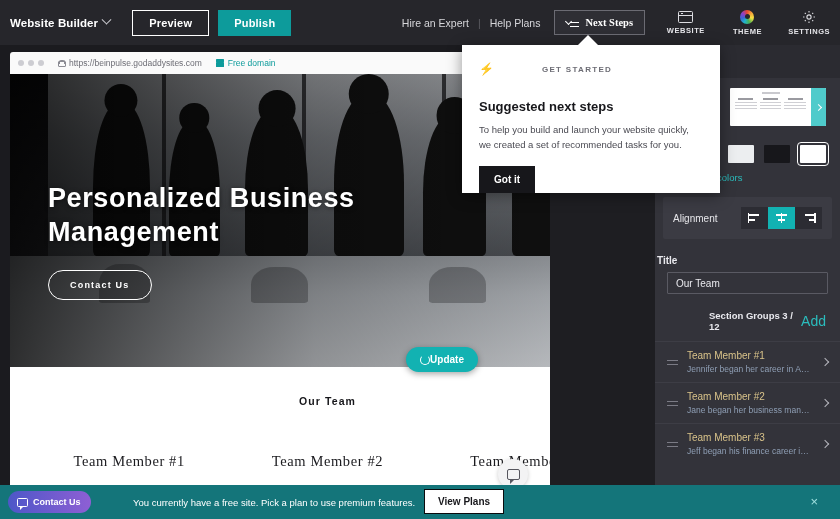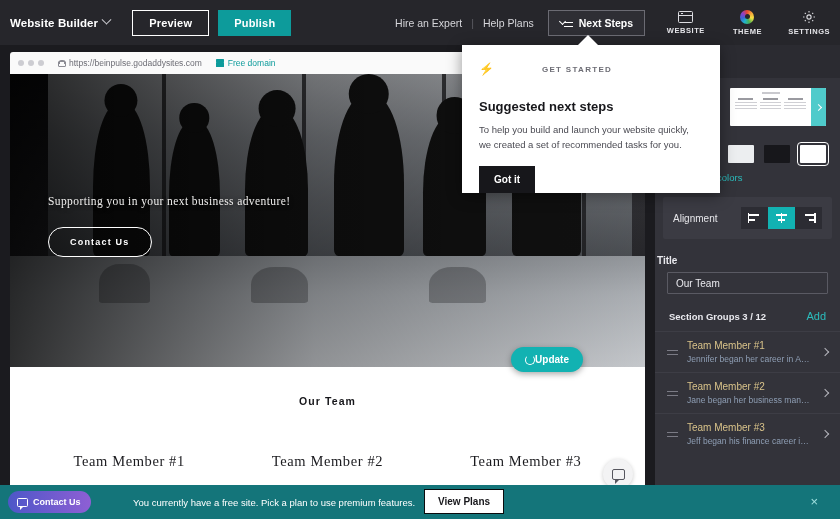--- a/index.html
+++ b/index.html
@@ -31,21 +31,21 @@
     font-size: 11px; font-weight: 700; padding: 7px 16px; cursor: pointer;
     font-family: inherit; letter-spacing: .2px;
   }
   .top-right { margin-left: auto; display: flex; align-items: center; gap: 9px; }
   .top-link { color: #d6d6da; font-size: 10.5px; text-decoration: none; cursor: pointer; }
   .top-sep { color: #5c5c63; font-size: 10.5px; }
   .btn-next {
     display: flex; align-items: center; gap: 6px;
     border: 1px solid #6b6b73; background: #2e2e34; color: #fff;
     font-size: 10.5px; font-weight: 700; padding: 6px 11px; cursor: pointer;
-    font-family: Liberation Sans, sans-serif; margin-left: 5px;
+    font-family: Liberation Serif, serif; margin-left: 5px;
   }
   .icon-checklist { display: inline-block; width: 13px; height: 10px; position: relative; }
   .icon-checklist i { position: absolute; right: 0; height: 1.5px; background: #fff; display:block; }
   .icon-checklist i:nth-child(1){ top:0; width: 9px; }
   .icon-checklist i:nth-child(2){ top:4px; width: 9px; }
   .icon-checklist i:nth-child(3){ top:8px; width: 9px; }
   .icon-checklist b { position:absolute; left:0; top:1px; width:5px; height:5px;
     border-left:1.5px solid #fff; border-bottom:1.5px solid #fff; transform: rotate(-45deg); }
 
   
@@ -62,21 +62,21 @@
   .ico-website:before { content:""; position:absolute; left:2px; top:1px; width:2px; height:1.2px; background:#dcdce1; }
   .ico-theme { width: 14px; height: 14px; border-radius: 50%;
     background: conic-gradient(#e8432f, #f3a93b, #f5e242, #4caf50, #1fb6c9, #3c64d4, #8b3ec9, #e8432f);
     position: relative; }
   .ico-theme:after { content:""; position:absolute; inset:4.5px; background:#26262b; border-radius:50%; }
   .ico-gear { width: 14px; height: 14px; position: relative; }
   .ico-gear svg { display:block; }
 
   
   .canvas {
-    position: absolute; top: 45px; left: 0; width: 655px; height: 474px;
+    position: absolute; top: 45px; left: 0; width: 550px; height: 474px;
     background: #1b1b1f; overflow: hidden;
   }
   .browser-chrome {
     position: absolute; top: 7px; left: 10px; width: 635px; height: 22px;
     background: #fafafa; border-radius: 3px 3px 0 0; display: flex; align-items: center;
     padding: 0 8px; gap: 4px;
   }
   .dot { width: 6px; height: 6px; border-radius: 50%; background: #cdcdd2; }
   .urlbar { margin-left: 10px; display: flex; align-items: center; gap: 5px; }
   .lock { width: 6px; height: 7px; position: relative; }
@@ -200,22 +200,22 @@
   .al-r i:nth-child(2){ right:0; top:6px; width:7px; }
   .al-r:before { content:""; position:absolute; right:0; top:0; width:1.6px; height:10px; background:#fff; }
 
   .field-label { color:#e9e9ee; font-size: 10px; font-weight:700; padding: 12px 2px 6px; }
   .field-input { margin: 0 12px; height: 22px; background:#33333a; border:1px solid #5a5a63;
     color:#e9e9ee; font-size: 10px; padding: 0 8px; width: calc(100% - 24px);
     font-family: inherit; border-radius:1px; }
 
   .groups-row { display:flex; align-items:center; justify-content:space-between;
     padding: 16px 14px 9px; }
-  .groups-label { color:#e9e9ee; font-size: 9.5px; font-weight:700; }
-  .groups-add { color:#2bbdbd; font-size: 11px; cursor:pointer; }
+  .groups-label { color:#e9e9ee; font-size: 9.5px; font-weight:700;margin-left:40px; }
+  .groups-add { color:#2bbdbd; font-size: 14px; cursor:pointer; }
 
   .group-item { display:flex; align-items:center; gap: 9px; padding: 8px 12px;
     border-top: 1px solid #3d3d45; cursor:pointer; }
   .drag { width: 11px; height: 7px; position:relative; flex:none; }
   .drag i { position:absolute; left:0; width: 11px; height: 1.4px; background:#7b7b85; display:block; }
   .drag i:nth-child(1){ top:1px; } .drag i:nth-child(2){ top:5px; }
   .gi-text { flex:1; min-width:0; }
   .gi-title { color:#d9c38a; font-size: 10px; }
   .gi-sub { color:#8f9fb5; font-size: 8.5px; margin-top: 3px;
     white-space:nowrap; overflow:hidden; text-overflow:ellipsis; }
@@ -337,21 +337,21 @@
           <div class="sil" style="left:37%;width:10%;height:50%"></div>
           <div class="sil" style="left:51%;width:11%;height:55%"></div>
           <div class="sil" style="left:65%;width:10%;height:48%"></div>
           <div class="sil" style="left:79%;width:11%;height:52%"></div>
           <div class="refl" style="left:14%;bottom:22%;width:8%;height:13%"></div>
           <div class="refl" style="left:38%;bottom:22%;width:9%;height:12%"></div>
           <div class="refl" style="left:66%;bottom:22%;width:9%;height:12%"></div>
           <div class="hero-fade"></div>
         </div>
         <div class="hero-content">
-          <p class="hero-sub">Supporting you in your next business adventure!</p>
+          <h1 class="hero-h1">Personalized Business Management</h1>
           <button class="hero-btn">Contact Us</button>
         </div>
       </section>
 
       <section class="team-section">
         <div class="team-heading">Our Team</div>
         <div class="team-grid">
           <div class="team-col">
             <div class="team-name">Team Member #1</div>
             <div class="team-desc">Jennifer began her career in</div>

